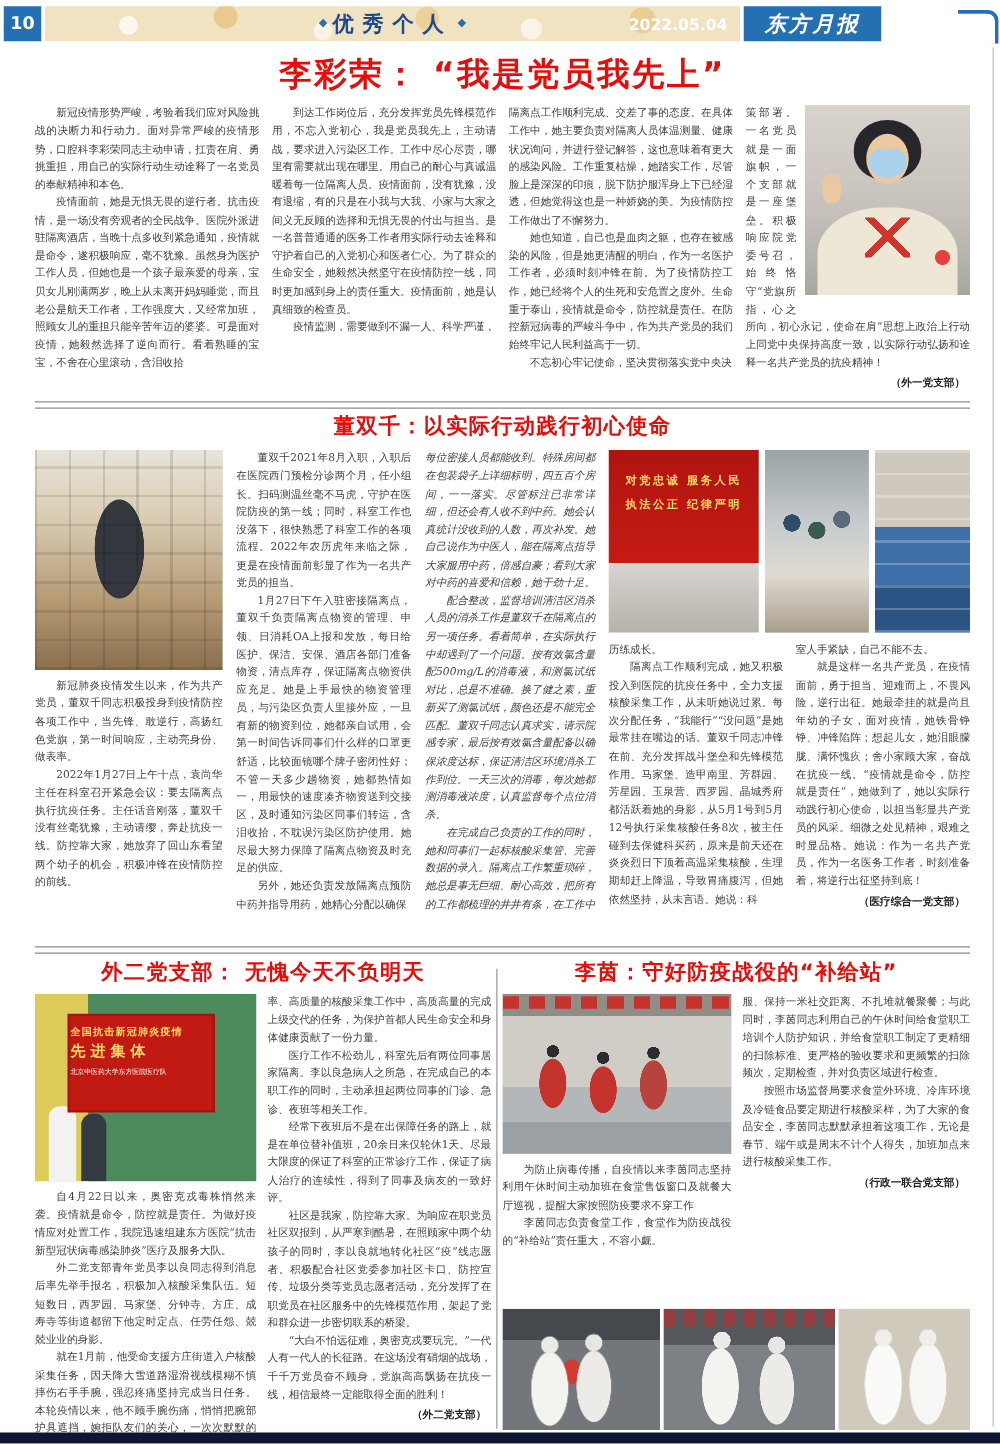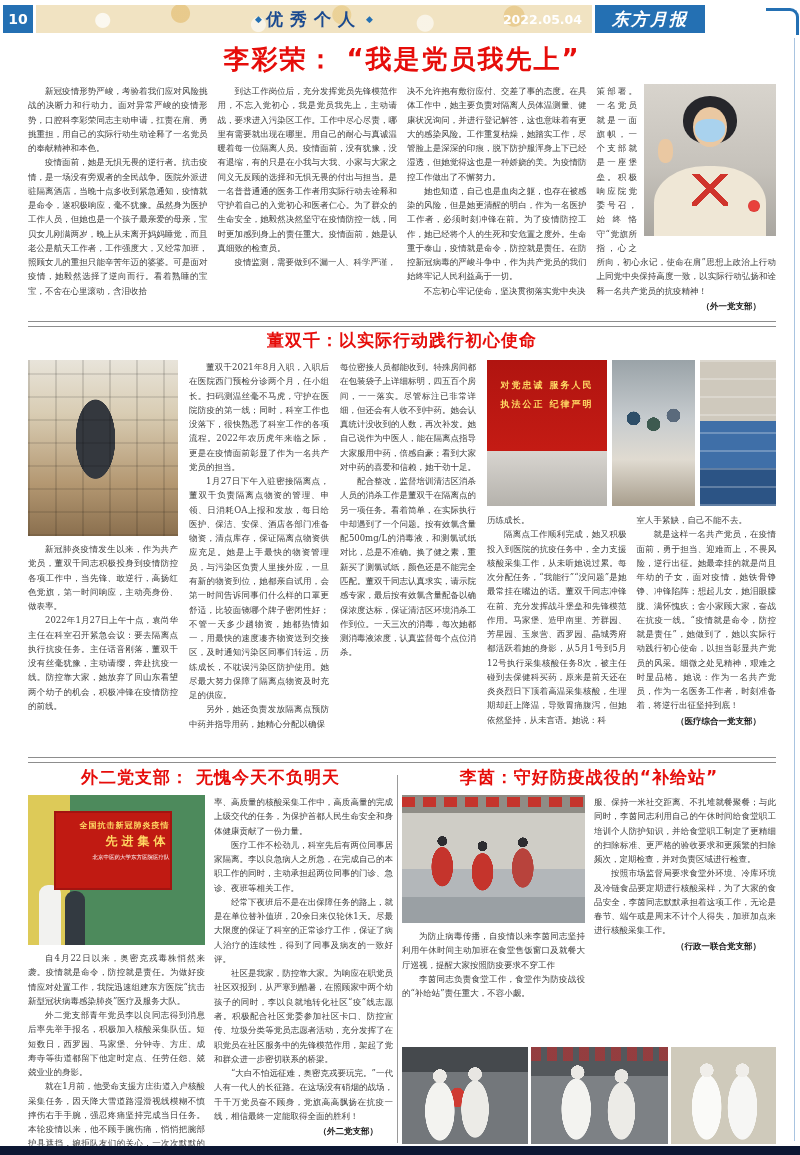--- a/index.html
+++ b/index.html
@@ -29,21 +29,21 @@
   .corner{position:absolute;top:8px;right:4px;width:30px;height:24px;}
   .corner-shape{width:100%;height:100%;border-top:3px solid #2470b3;border-right:3px solid #2470b3;border-top-right-radius:9px;}
   .right-rule{position:absolute;top:38px;bottom:14px;right:5px;width:1px;background:#a9c4e0;}
   .bottom-bar{position:absolute;left:0;bottom:0;width:800px;height:9px;background:#0d1733;}
 
   
   .t1{margin:0;text-align:center;color:#e60d0a;font:bold 26px "DejaVu Sans","Liberation Sans",sans-serif;letter-spacing:2px;}
   .t2{margin:0;text-align:center;color:#e60d0a;font:bold 17px "DejaVu Sans","Liberation Sans",sans-serif;letter-spacing:1px;}
   .para{margin:0;font-size:8.5px;line-height:1.68;text-align:justify;color:#404040;}
   .indent{text-indent:2em;}
-  .sig{margin:3px 15px 0;text-align:right;font:bold 8.5px "DejaVu Sans","Liberation Sans",sans-serif;color:#222;}
+  .sig{margin:3px 4px 0;text-align:right;font:bold 8.5px "DejaVu Sans","Liberation Sans",sans-serif;color:#222;}
 
   .hr-double{position:absolute;left:28px;width:748px;height:4px;border-top:1px solid #8d8d8d;border-bottom:1px solid #8d8d8d;}
   #hr1{top:321px;} #hr2{top:757px;}
   .vr{position:absolute;left:397px;top:775px;height:368px;width:1px;background:#9a9a9a;}
 
   
   .a1{position:absolute;left:28px;top:42px;width:748px;}
   .cols4{display:flex;gap:10px;margin-top:7px;height:240px;overflow:hidden;}
   .cols4 .col{flex:1;min-width:0;}
   .ph{position:relative;overflow:hidden;background:#ccc;}
@@ -64,21 +64,21 @@
   .a2{position:absolute;left:28px;top:329px;width:748px;}
   .a2row{display:flex;gap:11px;margin-top:8px;height:398px;overflow:hidden;}
   .colA{width:150px;flex:none;}
   .ph-warehouse{width:150px;height:176px;margin-bottom:6px;
      background-image:
        repeating-linear-gradient(90deg,rgba(0,0,0,.12) 0 2px,transparent 2px 27px),
        repeating-linear-gradient(0deg,rgba(0,0,0,.10) 0 2px,transparent 2px 23px),
        radial-gradient(ellipse 20px 40px at 45% 45%, #34383e 98%, transparent),
        linear-gradient(180deg,#e8e4da 0%,#d9cdb4 30%,#b49872 70%,#8a6f4e 100%);}
   .colB{width:140px;flex:none;}
-  .colC{width:136px;flex:none;}
+  .colC{width:136px;flex:none;font-style:italic;}
   .colR{flex:1;min-width:0;display:flex;flex-direction:column;}
   .a2photos{display:flex;gap:5px;height:146px;margin-bottom:7px;}
   .ph-banner-red{width:120px;height:146px;background:linear-gradient(180deg,#b01410 0%,#c41b14 62%,#d8d5d0 62%,#b5b2ac 100%);}
   .br-lines{position:absolute;top:16px;left:0;right:0;text-align:center;color:#ffd964;
             font:bold 9px "DejaVu Sans","Liberation Sans",sans-serif;letter-spacing:2px;line-height:2.1;}
   .ph-desks{flex:1;height:146px;
      background-image:
        radial-gradient(circle 7px at 26% 40%, #2e4e68 97%, transparent),
        radial-gradient(circle 7px at 50% 44%, #3d5a50 97%, transparent),
        radial-gradient(circle 7px at 74% 38%, #5a6a7c 97%, transparent),
@@ -89,21 +89,21 @@
        linear-gradient(180deg,#cfc9bd 0 42%,#3f6fa8 42% 74%,#2c5485 74% 100%);}
   .a2botcols{display:flex;gap:10px;flex:1;overflow:hidden;}
   .colD,.colE{flex:1;min-width:0;}
 
   
   .a3{position:absolute;left:28px;top:766px;width:365px;}
   .a3row{display:flex;gap:9px;margin-top:6px;height:352px;overflow:hidden;}
   .a3c1{width:177px;flex:none;}
   .ph-tent{width:177px;height:150px;margin-bottom:6px;
            background:linear-gradient(90deg,#ddca58 0 24%,#4d8a5c 24% 100%);}
-  .tent-banner{position:absolute;left:16%;top:12%;width:64%;height:50%;background:#c01a12;text-align:right;
+  .tent-banner{position:absolute;left:16%;top:12%;width:64%;height:50%;background:#c01a12;text-align:left;
                box-shadow:0 0 0 2px #a31410;}
   .tb1{margin-top:7px;color:#ffd964;font:bold 8px "DejaVu Sans","Liberation Sans",sans-serif;letter-spacing:1px;}
   .tb2{color:#ffd964;font:bold 12px "DejaVu Sans","Liberation Sans",sans-serif;letter-spacing:4px;margin-top:2px;}
   .tb3{color:#fff;font:5.5px "DejaVu Sans","Liberation Sans",sans-serif;margin-top:4px;}
   .t-fig1{position:absolute;left:6%;bottom:0;width:22px;height:60px;border-radius:9px 9px 0 0;background:#f2f2f0;}
   .t-fig2{position:absolute;left:21%;bottom:0;width:20px;height:54px;border-radius:9px 9px 0 0;background:#333a41;}
   .a3c2{flex:1;min-width:0;}
 
   
   .a4{position:absolute;left:402px;top:766px;width:374px;}
@@ -175,21 +175,21 @@
     <div class="cols4">
       <div class="col">
         <p class="para indent">新冠疫情形势严峻，考验着我们应对风险挑战的决断力和行动力。面对异常严峻的疫情形势，口腔科李彩荣同志主动申请，扛责在肩、勇挑重担，用自己的实际行动生动诠释了一名党员的奉献精神和本色。</p>
         <p class="para indent">疫情面前，她是无惧无畏的逆行者。抗击疫情，是一场没有旁观者的全民战争。医院外派进驻隔离酒店，当晚十点多收到紧急通知，疫情就是命令，遂积极响应，毫不犹豫。虽然身为医护工作人员，但她也是一个孩子最亲爱的母亲，宝贝女儿刚满两岁，晚上从未离开妈妈睡觉，而且老公是航天工作者，工作强度大，又经常加班，照顾女儿的重担只能辛苦年迈的婆婆。可是面对疫情，她毅然选择了逆向而行。看着熟睡的宝宝，不舍在心里滚动，含泪收拾</p>
       </div>
       <div class="col">
         <p class="para indent">到达工作岗位后，充分发挥党员先锋模范作用，不忘入党初心，我是党员我先上，主动请战，要求进入污染区工作。工作中尽心尽责，哪里有需要就出现在哪里。用自己的耐心与真诚温暖着每一位隔离人员。疫情面前，没有犹豫，没有退缩，有的只是在小我与大我、小家与大家之间义无反顾的选择和无惧无畏的付出与担当。是一名普普通通的医务工作者用实际行动去诠释和守护着自己的入党初心和医者仁心。为了群众的生命安全，她毅然决然坚守在疫情防控一线，同时更加感到身上的责任重大。疫情面前，她是认真细致的检查员。</p>
         <p class="para indent">疫情监测，需要做到不漏一人、科学严谨，</p>
       </div>
       <div class="col">
-        <p class="para">决不允许抱有敷衍应付、交差了事的态度。在具体工作中，她主要负责对隔离人员体温测量、健康状况询问，并进行登记解答，这也意味着有更大的感染风险。工作重复枯燥，她踏实工作，尽管脸上是深深的印痕，脱下防护服浑身上下已经湿透，但她觉得这也是一种娇娆的美。为疫情防控工作做出了不懈努力。</p>
+        <p class="para">隔离点工作顺利完成、交差了事的态度。在具体工作中，她主要负责对隔离人员体温测量、健康状况询问，并进行登记解答，这也意味着有更大的感染风险。工作重复枯燥，她踏实工作，尽管脸上是深深的印痕，脱下防护服浑身上下已经湿透，但她觉得这也是一种娇娆的美。为疫情防控工作做出了不懈努力。</p>
         <p class="para indent">她也知道，自己也是血肉之躯，也存在被感染的风险，但是她更清醒的明白，作为一名医护工作者，必须时刻冲锋在前。为了疫情防控工作，她已经将个人的生死和安危置之度外。生命重于泰山，疫情就是命令，防控就是责任。在防控新冠病毒的严峻斗争中，作为共产党员的我们始终牢记人民利益高于一切。</p>
         <p class="para indent">不忘初心牢记使命，坚决贯彻落实党中央决</p>
       </div>
       <div class="col">
         <div class="ph ph-woman">
           <div class="pw-hoodie"></div>
           <div class="pw-trim"></div>
           <div class="pw-hair"></div>
           <div class="pw-face"></div>
           <div class="pw-mask"></div>
@@ -207,26 +207,27 @@
   <section class="a2">
     <h2 class="t2">董双千：以实际行动践行初心使命</h2>
     <div class="a2row">
       <div class="colA">
         <div class="ph ph-warehouse"></div>
         <p class="para indent">新冠肺炎疫情发生以来，作为共产党员，董双千同志积极投身到疫情防控各项工作中，当先锋、敢逆行，高扬红色党旗，第一时间响应，主动亮身份、做表率。</p>
         <p class="para indent">2022年1月27日上午十点，袁尚华主任在科室召开紧急会议：要去隔离点执行抗疫任务。主任话音刚落，董双千没有丝毫犹豫，主动请缨，奔赴抗疫一线。防控靠大家，她放弃了回山东看望两个幼子的机会，积极冲锋在疫情防控的前线。</p>
       </div>
       <div class="colB">
         <p class="para indent">董双千2021年8月入职，入职后在医院西门预检分诊两个月，任小组长。扫码测温丝毫不马虎，守护在医院防疫的第一线；同时，科室工作也没落下，很快熟悉了科室工作的各项流程。2022年农历虎年来临之际，更是在疫情面前彰显了作为一名共产党员的担当。</p>
-        <p class="para indent">1月27日下午入驻密接隔离点，董双千负责隔离点物资的管理、申领、日消耗OA上报和发放，每日给医护、保洁、安保、酒店各部门准备物资，清点库存，保证隔离点物资供应充足。她是上手最快的物资管理员，与污染区负责人里接外应，一旦有新的物资到位，她都亲自试用，会第一时间告诉同事们什么样的口罩更舒适，比较面镜哪个牌子密闭性好；不管一天多少趟物资，她都热情如一，用最快的速度凑齐物资送到交接区，及时通知污染区同事们转运，历练成长，不耽误污染区防护使用。她尽最大努力保障了隔离点物资及时充足的供应。</p>
+        <p class="para indent">1月27日下午入驻密接隔离点，董双千负责隔离点物资的管理、申领、日消耗OA上报和发放，每日给医护、保洁、安保、酒店各部门准备物资，清点库存，保证隔离点物资供应充足。她是上手最快的物资管理员，与污染区负责人里接外应，一旦有新的物资到位，她都亲自试用，会第一时间告诉同事们什么样的口罩更舒适，比较面镜哪个牌子密闭性好；不管一天多少趟物资，她都热情如一，用最快的速度凑齐物资送到交接区，及时通知污染区同事们转运，含泪收拾，不耽误污染区防护使用。她尽最大努力保障了隔离点物资及时充足的供应。</p>
         <p class="para indent">另外，她还负责发放隔离点预防中药并指导用药，她精心分配以确保</p>
       </div>
       <div class="colC">
         <p class="para">每位密接人员都能收到。特殊房间都在包装袋子上详细标明，四五百个房间，一一落实。尽管标注已非常详细，但还会有人收不到中药。她会认真统计没收到的人数，再次补发。她自己说作为中医人，能在隔离点指导大家服用中药，倍感自豪；看到大家对中药的喜爱和信赖，她干劲十足。</p>
         <p class="para indent">配合整改，监督培训清洁区消杀人员的消杀工作是董双千在隔离点的另一项任务。看着简单，在实际执行中却遇到了一个问题。按有效氯含量配500mg/L的消毒液，和测氯试纸对比，总是不准确。换了健之素，重新买了测氯试纸，颜色还是不能完全匹配。董双千同志认真求实，请示院感专家，最后按有效氯含量配备以确保浓度达标，保证清洁区环境消杀工作到位。一天三次的消毒，每次她都测消毒液浓度，认真监督每个点位消杀。</p>
+        <p class="para indent">在完成自己负责的工作的同时，她和同事们一起标核酸采集管、完善数据的录入。隔离点工作繁重琐碎，她总是事无巨细、耐心高效，把所有的工作都梳理的井井有条，在工作中</p>
       </div>
       <div class="colR">
         <div class="a2photos">
           <div class="ph ph-banner-red">
             <div class="br-lines">
               <div>对党忠诚 服务人民</div>
               <div>执法公正 纪律严明</div>
             </div>
           </div>
           <div class="ph ph-desks"></div>

